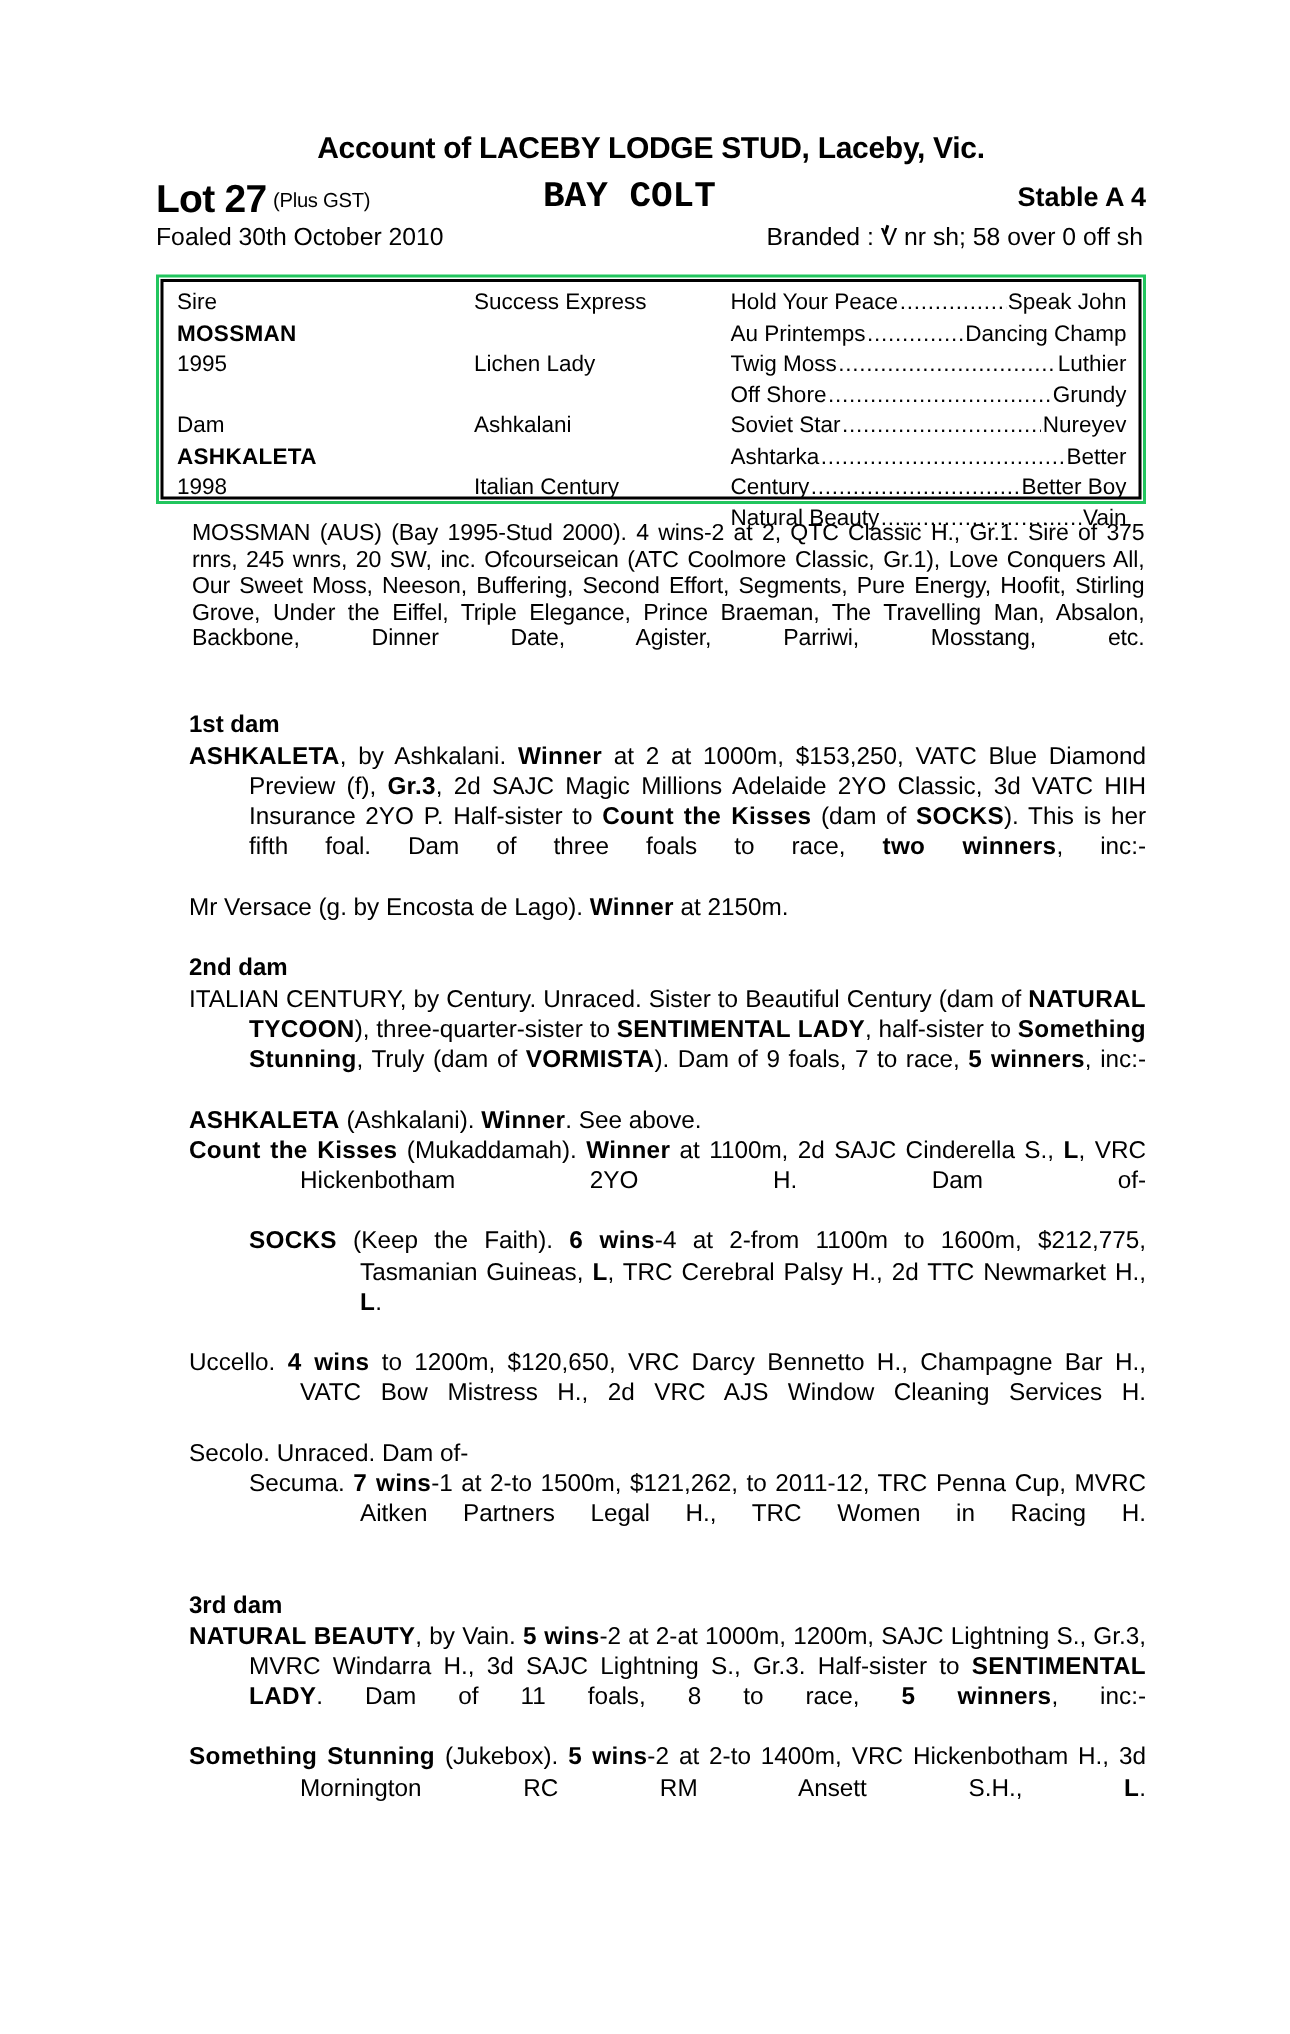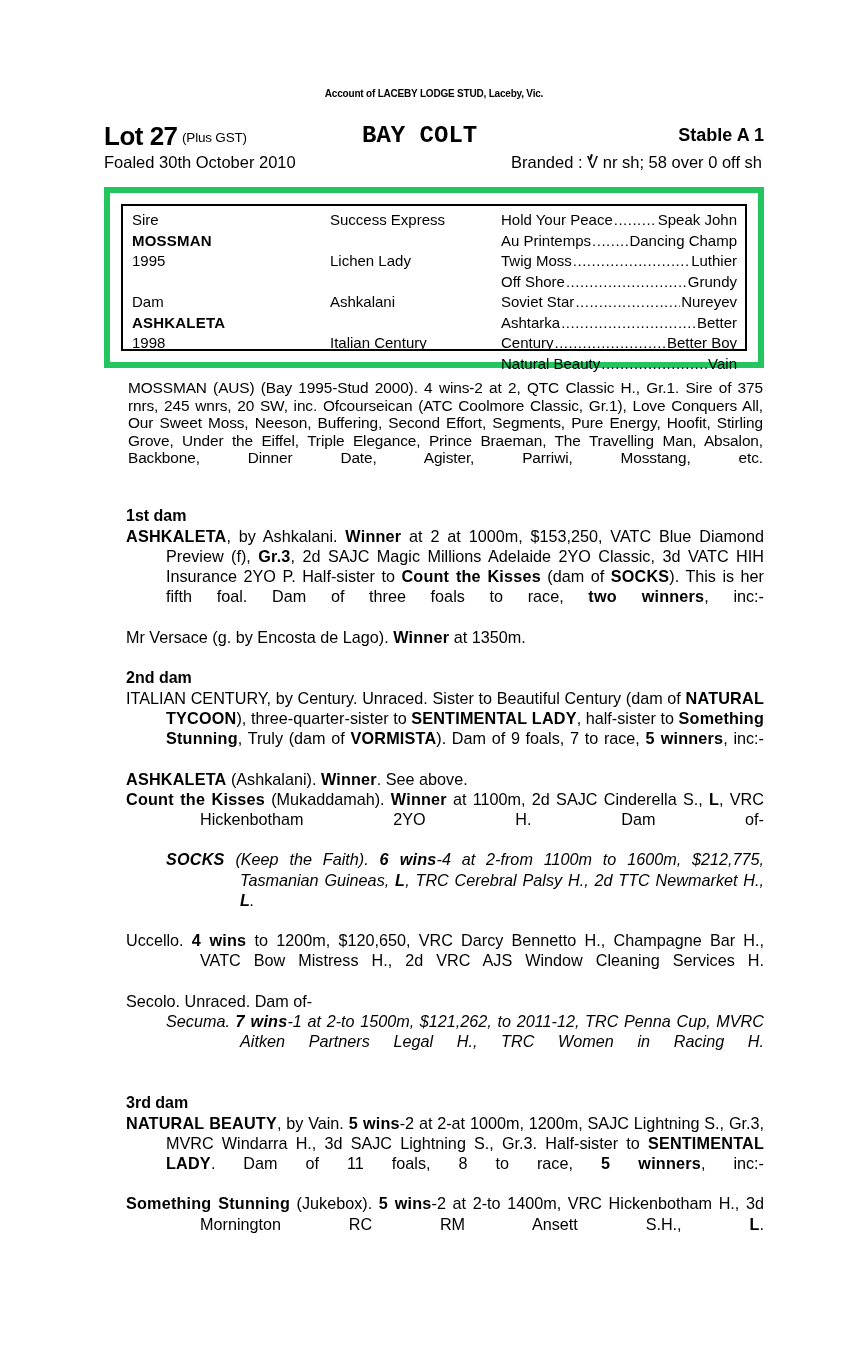--- a/index.html
+++ b/index.html
@@ -25,23 +25,23 @@
     position: absolute;
     left: 104px;
     top: 88px;
     width: 660px;
   }
 
   
   .account-line {
     text-align: center;
     font-weight: bold;
-    font-size: 10px;
+    font-size: 20px;
     letter-spacing: -0.2px;
-    margin-bottom: 22px;
+    margin-bottom: 6px;
   }
   .lot-row {
     position: relative;
     height: 30px;
   }
   .lot-left {
     position: absolute;
     left: 0;
     top: 0;
     white-space: nowrap;
@@ -105,22 +105,22 @@
     top: 1px;
     width: 1.5px;
     height: 6px;
     background: #000;
     transform: rotate(18deg);
   }
 
   
   .ped-wrap {
     margin-top: 8px;
-    border: 6px solid #22c55e;
-    padding: 11px;
+    border: 2px solid #22c55e;
+    padding: 1px;
   }
   .ped-table {
     border: 2px solid #000;
     padding: 5px 0 5px 0;
     height: 147px;
     box-sizing: border-box;
     position: relative;
   }
   .ped-row {
     position: relative;
@@ -185,40 +185,40 @@
     font-size: 16.2px;
     line-height: 20.2px;
     text-align: justify;
     margin: 0;
     padding: 0;
   }
   .p::after { content: ""; display: inline-block; width: 100%; }
   .p b { font-weight: bold; letter-spacing: 0.2px; }
   .lvl1 { margin-left: 62px;  text-indent: -40px; }
   .lvl2 { margin-left: 96px;  text-indent: -74px; }
-  .lvl3 { margin-left: 136px; text-indent: -74px; font-style: italic; }
+  .lvl3 { margin-left: 136px; text-indent: -74px; }
 
   .nojust { text-align: left; }
   .nojust::after { content: none; }
 </style>
 </head>
 <body>
 
 <div class="page">
   <div class="content">
 
     <div class="account-line">Account of LACEBY LODGE STUD, Laceby, Vic.</div>
 
     <div class="lot-row">
       <div class="lot-left">
         <span class="lot-number">Lot 27</span>
         <span class="lot-gst">(Plus GST)</span>
       </div>
       <div class="lot-center">BAY COLT</div>
-      <div class="lot-right">Stable A 1</div>
+      <div class="lot-right">Stable A 4</div>
     </div>
 
     <div class="foaled-row">
       <div class="foaled-left">Foaled 30th October 2010</div>
       <div class="branded-right"><span>Branded : </span><span class="brandglyph">V</span><span> nr sh; 58 over 0 off sh</span></div>
     </div>
 
     <div class="ped-wrap">
       <div class="ped-table" id="ped-table-body">
           <div class="ped-row">
@@ -295,21 +295,21 @@
           </div>
         </div>
     </div>
 
     <div class="sirestats">MOSSMAN (AUS) (Bay 1995-Stud 2000). 4 wins-2 at 2, QTC Classic H., Gr.1. Sire of 375 rnrs, 245 wnrs, 20 SW, inc. Ofcourseican (ATC Coolmore Classic, Gr.1), Love Conquers All, Our Sweet Moss, Neeson, Buffering, Second Effort, Segments, Pure Energy, Hoofit, Stirling Grove, Under the Eiffel, Triple Elegance, Prince Braeman, The Travelling Man, Absalon, Backbone, Dinner Date, Agister, Parriwi, Mosstang, etc.</div>
 
     <div id="dam-sections">
         <div class="dam-section">
           <div class="dam-head">1st dam</div>
           <p class="p lvl1"><b>ASHKALETA</b><span>, by Ashkalani. </span><b>Winner</b><span> at 2 at 1000m, $153,250, VATC Blue Diamond Preview (f), </span><b>Gr.3</b><span>, 2d SAJC Magic Millions Adelaide 2YO Classic, 3d VATC HIH Insurance 2YO P. Half-sister to </span><b>Count the Kisses</b><span> (dam of </span><b>SOCKS</b><span>). This is her fifth foal. Dam of three foals to race, </span><b>two winners</b><span>, inc:-</span></p>
-          <p class="p lvl2 nojust"><span>Mr Versace (g. by Encosta de Lago). </span><b>Winner</b><span> at 1350m.</span></p>
+          <p class="p lvl2 nojust"><span>Mr Versace (g. by Encosta de Lago). </span><b>Winner</b><span> at 2150m.</span></p>
         </div>
         <div class="dam-section">
           <div class="dam-head">2nd dam</div>
           <p class="p lvl1"><span>ITALIAN CENTURY, by Century. Unraced. Sister to Beautiful Century (dam of </span><b>NATURAL TYCOON</b><span>), three-quarter-sister to </span><b>SENTIMENTAL LADY</b><span>, half-sister to </span><b>Something Stunning</b><span>, Truly (dam of </span><b>VORMISTA</b><span>). Dam of 9 foals, 7 to race, </span><b>5 winners</b><span>, inc:-</span></p>
           <p class="p lvl2 nojust"><b>ASHKALETA</b><span> (Ashkalani). </span><b>Winner</b><span>. See above.</span></p>
           <p class="p lvl2"><b>Count the Kisses</b><span> (Mukaddamah). </span><b>Winner</b><span> at 1100m, 2d SAJC Cinderella S., </span><b>L</b><span>, VRC Hickenbotham 2YO H. Dam of-</span></p>
           <p class="p lvl3"><b>SOCKS</b><span> (Keep the Faith). </span><b>6 wins</b><span>-4 at 2-from 1100m to 1600m, $212,775, Tasmanian Guineas, </span><b>L</b><span>, TRC Cerebral Palsy H., 2d TTC Newmarket H., </span><b>L</b><span>.</span></p>
           <p class="p lvl2"><span>Uccello. </span><b>4 wins</b><span> to 1200m, $120,650, VRC Darcy Bennetto H., Champagne Bar H., VATC Bow Mistress H., 2d VRC AJS Window Cleaning Services H.</span></p>
           <p class="p lvl2 nojust"><span>Secolo. Unraced. Dam of-</span></p>
           <p class="p lvl3"><span>Secuma. </span><b>7 wins</b><span>-1 at 2-to 1500m, $121,262, to 2011-12, TRC Penna Cup, MVRC Aitken Partners Legal H., TRC Women in Racing H.</span></p>

